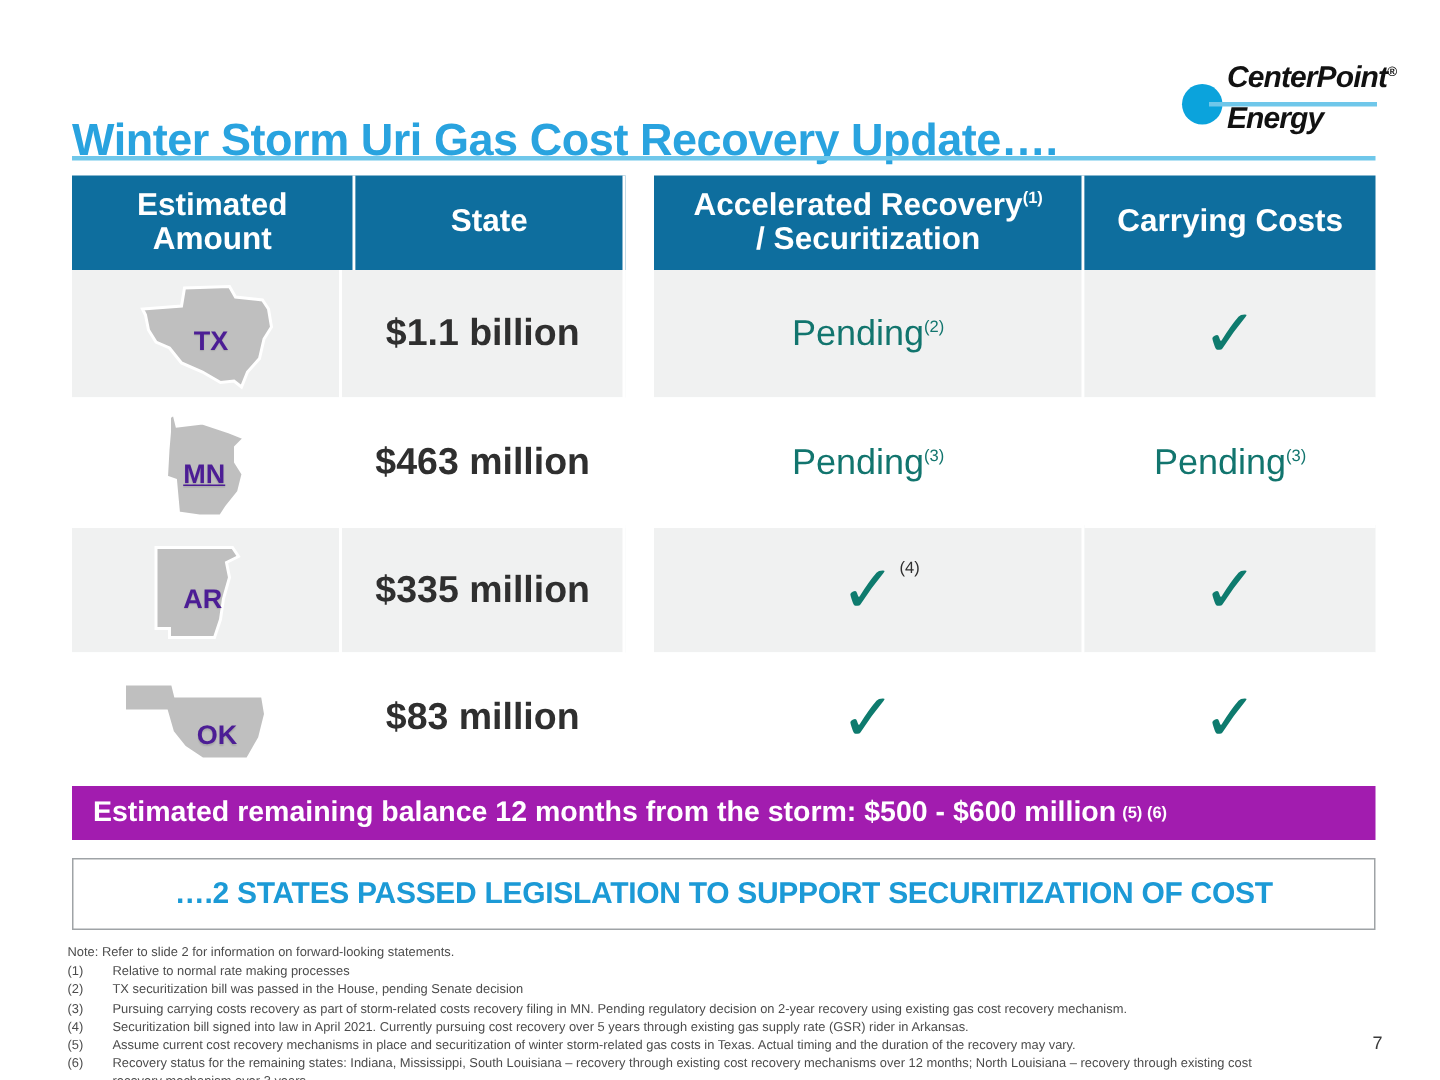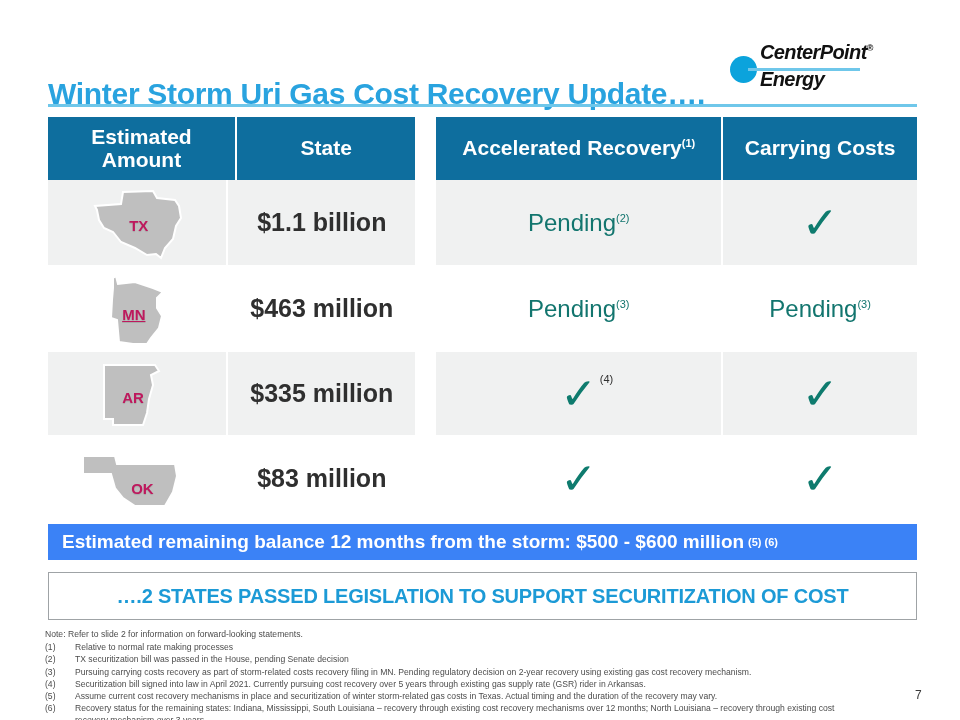--- a/index.html
+++ b/index.html
@@ -15,21 +15,21 @@
   .title-row {
     position: absolute; left: 48px; top: 46px; width: 870px; height: 52px;
     display: flex; align-items: center; justify-content: flex-start;
   }
   .slide-title {
     font-size: 30px; font-weight: bold; color: #29A3DF;
     letter-spacing: -0.3px; white-space: nowrap; line-height: 1; margin-top: 44px;
   }
   
   .logo {
-    position: absolute; left: 730px; top: 42px;
+    position: absolute; left: 788px; top: 42px;
     width: 150px; height: 56px;
   }
   .logo-dot {
     position: absolute; left: 0px; top: 14px;
     width: 27px; height: 27px; border-radius: 50%;
     background: #0BA3DC;
   }
   .logo-bar {
     position: absolute; left: 18px; top: 26px;
     width: 112px; height: 3px; background: #6FC7EA;
@@ -99,28 +99,28 @@
   }
   .check .sup {
     position: absolute; right: -16px; top: 2px;
     font-size: 11px; color: #2F2F2F; font-weight: normal;
   }
 
   
   .state-wrap { position: relative; width: 120px; height: 78px; }
   .state-wrap svg { display: block; width: 120px; height: 78px; }
   .state-abbr {
-    position: absolute; color: #be185d; font-size: 15px; font-weight: bold;
+    position: absolute; color: #4c1d95; font-size: 18px; font-weight: bold;
     text-shadow: 0 1px 1px rgba(0,0,0,0.12);
   }
 
   
   .banner {
     position: absolute; left: 48px; top: 524px; width: 869px; height: 36px;
-    background: #3b82f6; color: #ffffff;
+    background: #a21caf; color: #ffffff;
     display: flex; align-items: center;
     padding-left: 14px;
     font-size: 19px; font-weight: bold; white-space: nowrap;
   }
   .banner .sup { font-size: 11px; vertical-align: super; font-weight: bold; margin-left: 4px; }
 
   
   .callout {
     position: absolute; left: 48px; top: 572px; width: 869px; height: 48px;
     border: 1px solid #9FA3A6; border-radius: 0; background: #ffffff;
@@ -174,20 +174,21 @@
             <span>Estimated</span><br>
             <span>Amount</span>
           </span>
         </div>
         <div class="th c-state">
           <span>State</span>
         </div>
         <div class="th c-accel">
           <span>
             <span>Accelerated Recovery</span><span class="sup">(1)</span><br>
+            <span>/ Securitization</span>
           </span>
         </div>
         <div class="th c-carry">
           <span>Carrying Costs</span>
         </div>
       </div>
     </div>
 
     <div class="tbody">
 

